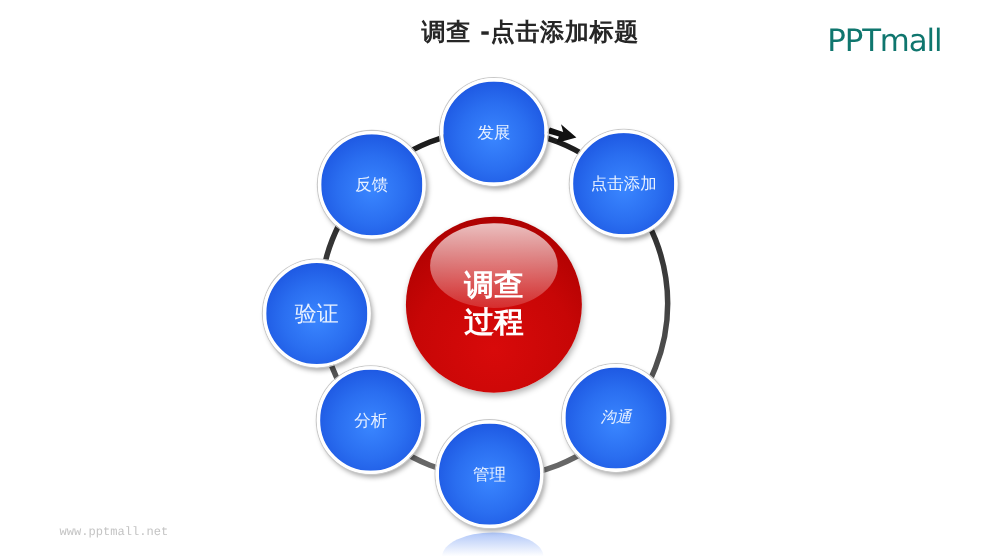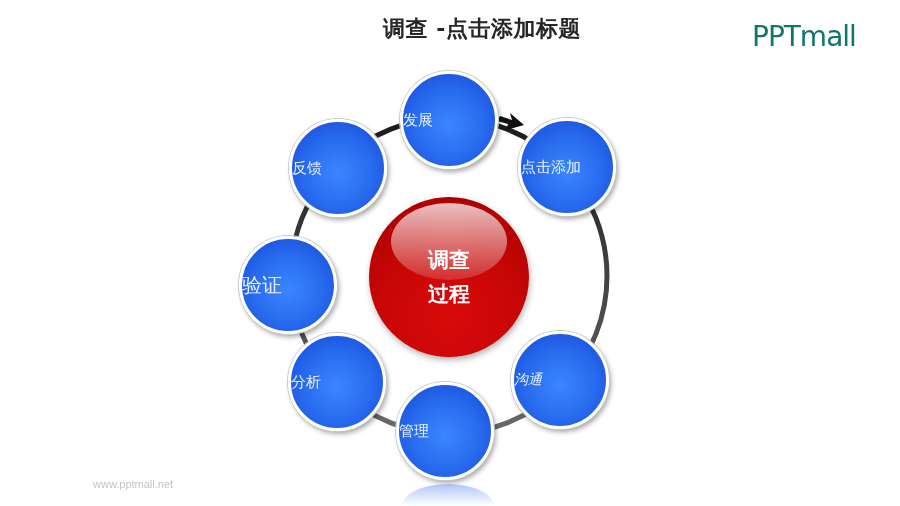--- a/index.html
+++ b/index.html
@@ -12,41 +12,40 @@
       position: absolute; left: 0; top: 14px; width: 900px; text-align: center;
       font-size: 22px; font-weight: bold; color: #262626; letter-spacing: 0.5px; margin-left: 32px;
     }
     .logo {
       position: absolute; left: 752px; top: 20px;
       font-family: "DejaVu Sans", sans-serif;
       font-size: 28px; color: #0f766e; letter-spacing: -1px; font-weight: normal;
     }
     .site-url {
       position: absolute; left: 54px; top: 478px; font-size: 11px; color: #c4c4c4;
-      font-family: Liberation Sans, sans-serif;
-      margin-left: 39px;
+      font-family: Liberation Mono, monospace;
     }
     .diagram { position: absolute; left: 0; top: 0; width: 900px; height: 506px; }
     .node {
       position: absolute; border-radius: 50%;
       box-sizing: border-box;
-      display: flex; align-items: center; justify-content: flex-start;
+      display: flex; align-items: center; justify-content: center;
       color: #e8f1ff;
       background: radial-gradient(circle at 50% 55%, #3a86ff 0%, #2a6ef0 45%, #1c55e0 80%, #1a4fd4 100%);
       border: 3px solid #ffffff;
       box-shadow: 0 0 0 1px #c8c8c8, 2px 3px 5px rgba(0,0,0,0.35);
       font-size: 15px;
     }
     .node span { white-space: nowrap; }
     .center-node {
       position: absolute; border-radius: 50%;
       display: flex; flex-direction: column; align-items: center; justify-content: center;
       background: radial-gradient(circle at 50% 75%, #d80a0a 0%, #c70606 50%, #a80000 90%, #8e0000 100%);
       box-shadow: 1px 3px 6px rgba(0,0,0,0.3);
-      color: #ffffff; font-weight: bold; font-size: 21px; line-height: 34px;
+      color: #ffffff; font-weight: bold; font-size: 27px; line-height: 34px;
       overflow: hidden;
     }
     .center-node .gloss {
       position: absolute; left: 14%; top: 4%; width: 72%; height: 48%;
       border-radius: 50%;
       background: linear-gradient(to bottom, rgba(255,255,255,0.75), rgba(255,255,255,0.15));
     }
     .center-node span { position: relative; }
     .reflection {
       position: absolute; left: 402px; top: 484px; width: 92px; height: 22px;

